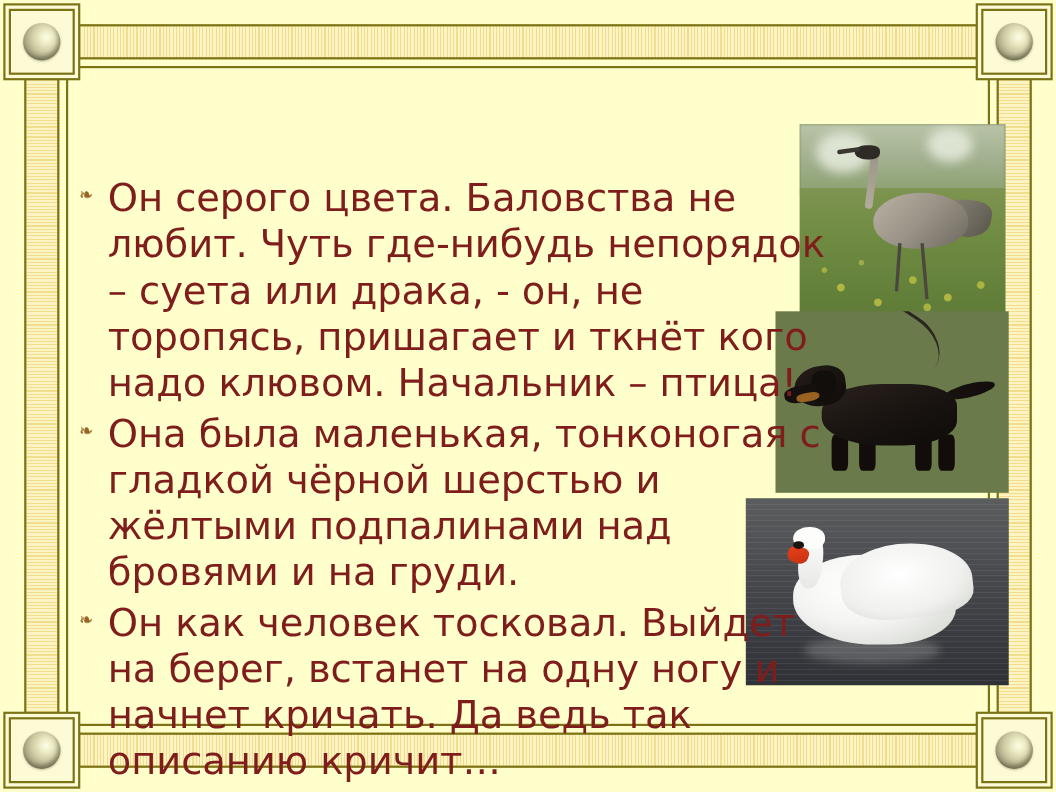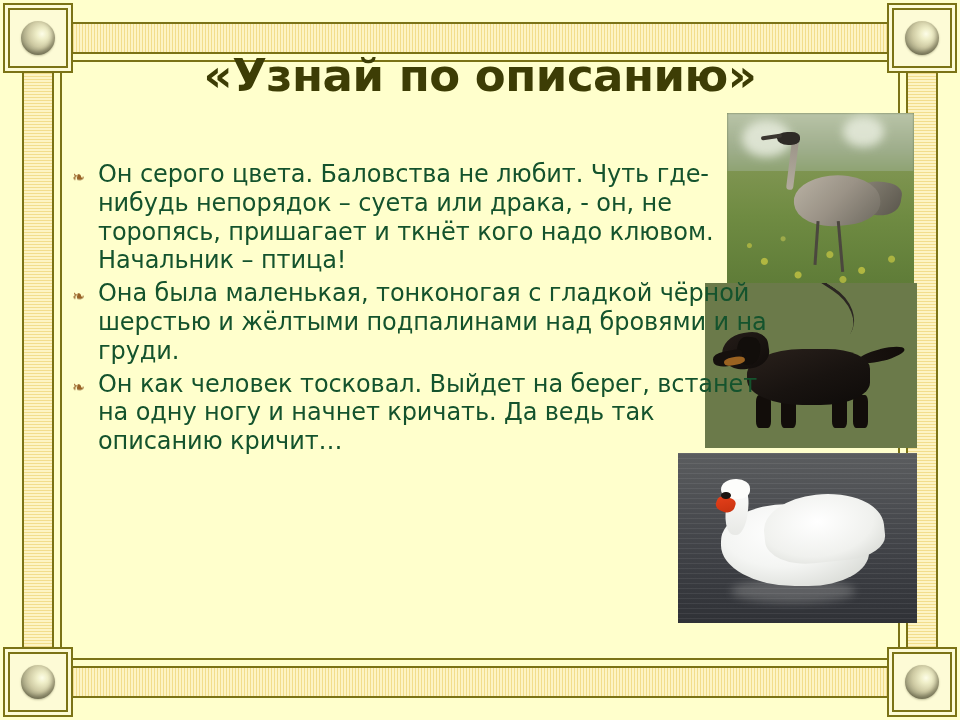--- a/index.html
+++ b/index.html
@@ -268,22 +268,22 @@
     flex: 0 0 auto;
     width: 26px;
     padding-top: 10px;
     font-size: 15px;
     line-height: 1;
     color: #9a6326;
     text-shadow: 0 1px 0 rgba(120,74,22,.5);
   }
   .bullet-text {
     flex: 1 1 auto;
-    color: #14532d;
-    font-size: 24px;
+    color: #7f1d1d;
+    font-size: 35px;
     line-height: 1.20;
     letter-spacing: -0.1px;
   }
 </style>
 </head>
 <body>
 
 <div id="slide">
 
   <div class="frame-band band-h" style="left:28px; top:22px; width:904px; height:32px;"></div>
@@ -302,21 +302,20 @@
   <div class="corner" style="left:892px; top:8px;">
     <div class="bead"></div>
   </div>
   <div class="corner" style="left:8px; top:652px;">
     <div class="bead"></div>
   </div>
   <div class="corner" style="left:892px; top:652px;">
     <div class="bead"></div>
   </div>
 
-  <div id="title">«Узнай по описанию»</div>
 
   <div class="photo" id="photo-crane">
     <div class="scene">
       <div class="crane-sky"></div>
       <div class="crane-blob" style="left:8%; top:4%; width:26%; height:22%;"></div>
       <div class="crane-blob" style="left:62%; top:2%; width:22%; height:18%;"></div>
       <div class="crane-grass"></div>
       <div class="crane-tail"></div>
       <div class="crane-body"></div>
       <div class="crane-neck"></div>

